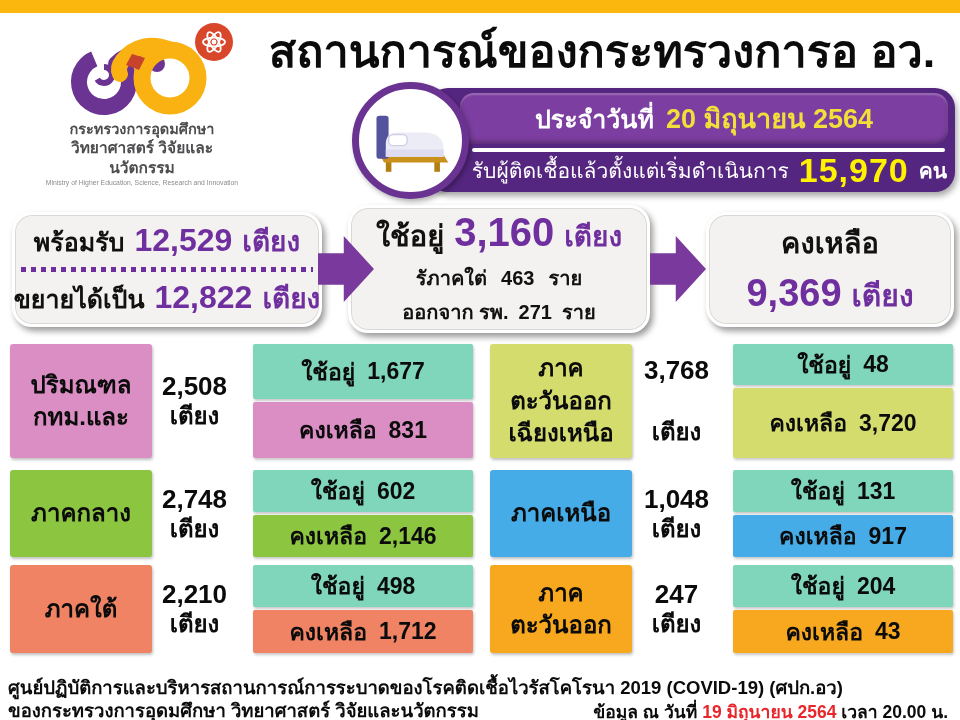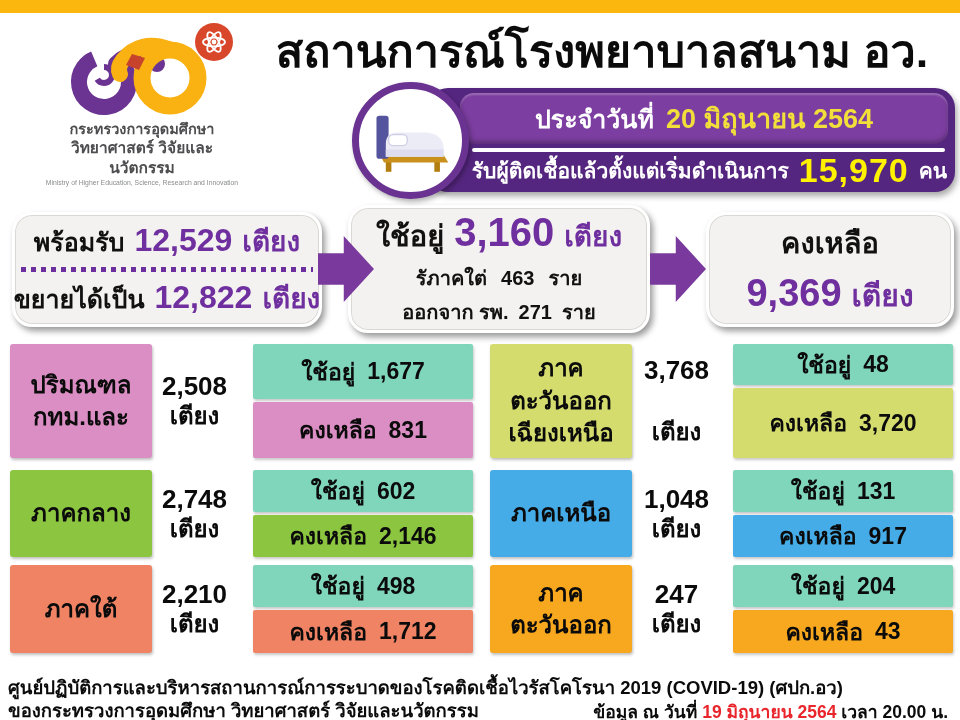--- a/index.html
+++ b/index.html
@@ -35,21 +35,21 @@
     display:flex; align-items:center; justify-content:center; gap:12px;
     box-shadow: inset 0 -3px 4px rgba(0,0,0,0.25), inset 0 2px 2px rgba(255,255,255,0.25);
   }
   .banner-sep { position:absolute; left:44px; right:10px; top:60px; height:4px; background:#ffffff; border-radius:2px; }
   .banner-bottom {
     position:absolute; left:44px; right:8px; top:64px; bottom:4px;
     display:flex; align-items:center; justify-content:center; gap:10px; white-space:nowrap;
   }
   .banner-date-label { font-size:25px; font-weight:bold; color:#ffffff; }
   .banner-date-value { font-size:27px; font-weight:bold; color:#F3DF3A; }
-  .banner-total-label { font-size:21px; font-weight:bold; color:#ffffff; }
+  .banner-total-label { font-size:21px; font-weight:normal; color:#ffffff; }
   .banner-total-value { font-size:34px; font-weight:bold; color:#FFF200; letter-spacing:1px; }
   .banner-total-unit { font-size:21px; font-weight:bold; color:#ffffff; }
   .banner-circle {
     position:absolute; left:352px; top:82px; width:117px; height:117px;
     background:#ffffff; border:7px solid #6A3392; border-radius:50%;
     display:flex; align-items:center; justify-content:center; z-index:3;
     box-shadow:2px 3px 5px rgba(0,0,0,0.3);
   }
 
   
@@ -119,21 +119,21 @@
         <ellipse cx="170" cy="24" rx="11" ry="4.4" fill="none" stroke="#ffffff" stroke-width="1.8" transform="rotate(60 170 24)"></ellipse>
         <ellipse cx="170" cy="24" rx="11" ry="4.4" fill="none" stroke="#ffffff" stroke-width="1.8" transform="rotate(120 170 24)"></ellipse>
         <circle cx="170" cy="24" r="2.4" fill="#ffffff"></circle>
       </g>
     </svg>
     <div class="logo-line1">กระทรวงการอุดมศึกษา</div>
     <div class="logo-line2">วิทยาศาสตร์ วิจัยและนวัตกรรม</div>
     <div class="logo-line3">Ministry of Higher Education, Science, Research and Innovation</div>
   </div>
 
-  <div class="title">สถานการณ์โรงพยาบาลสนาม อว.</div>
+  <div class="title">สถานการณ์ของกระทรวงการอ อว.</div>
 
   <div class="banner">
     <div class="banner-top">
       <span class="banner-date-label">ประจำวันที่</span>
       <span class="banner-date-value">20 มิถุนายน 2564</span>
     </div>
     <div class="banner-sep"></div>
     <div class="banner-bottom">
       <span class="banner-total-label">รับผู้ติดเชื้อแล้วตั้งแต่เริ่มดำเนินการ</span>
       <span class="banner-total-value">15,970</span>

